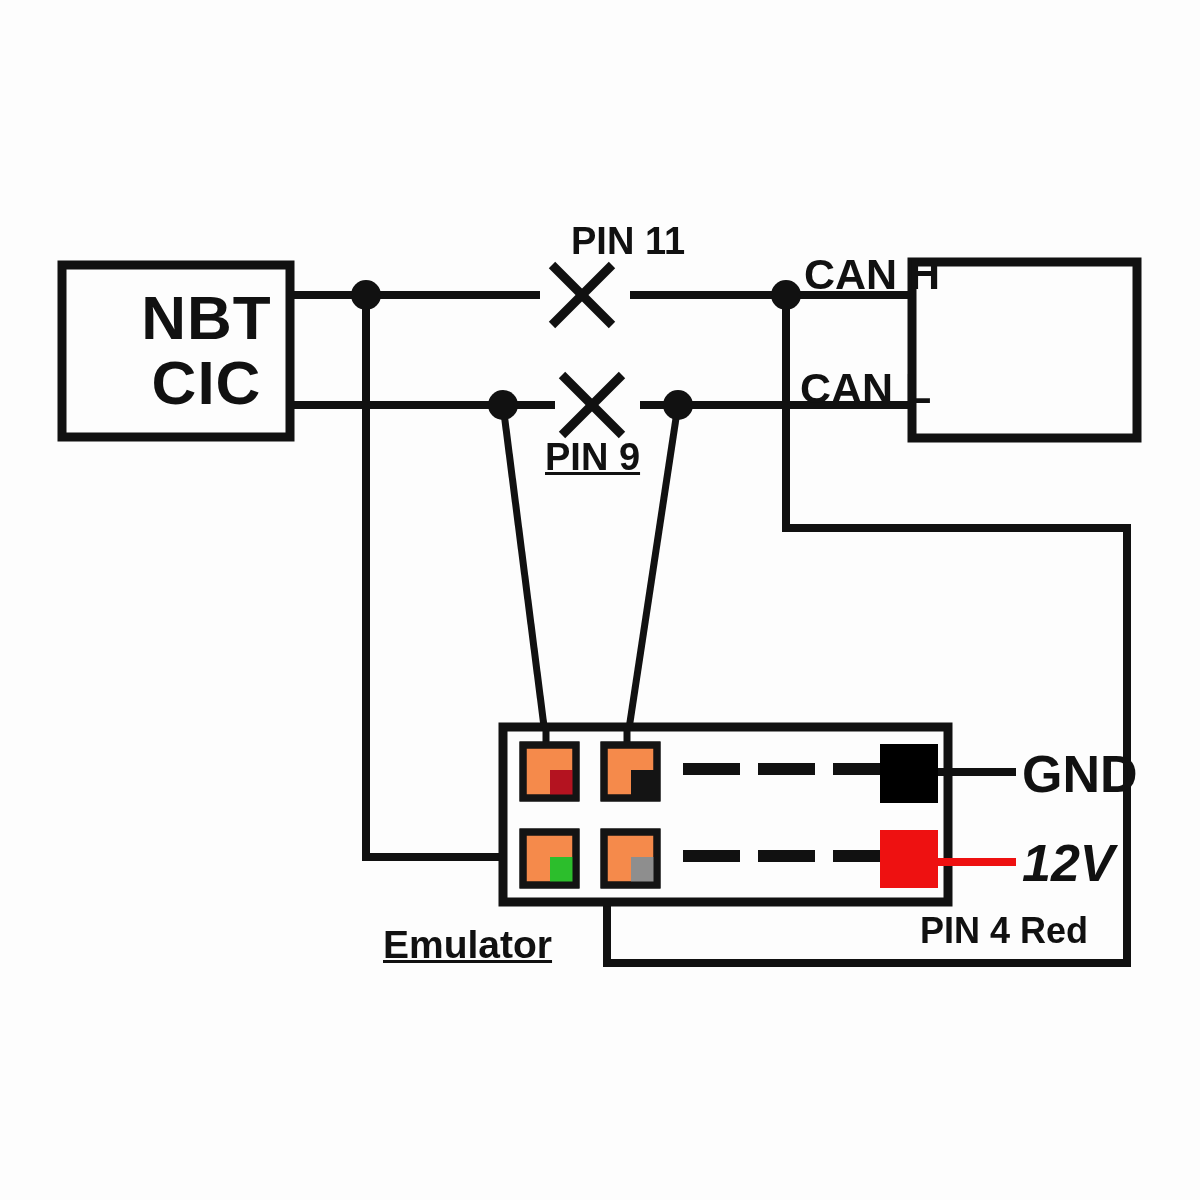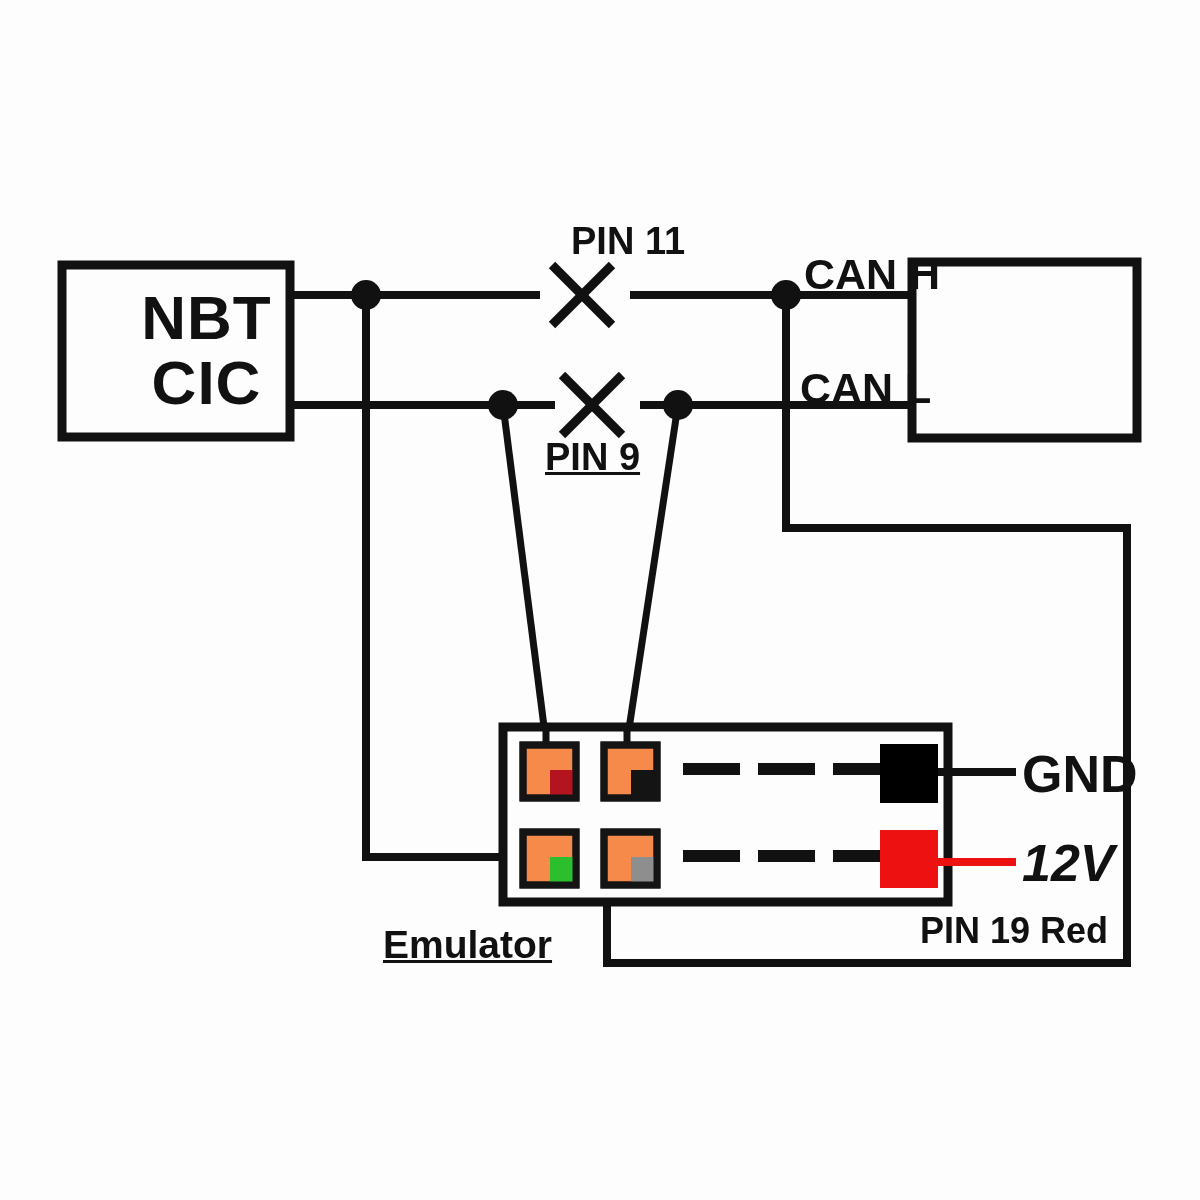--- a/index.html
+++ b/index.html
@@ -152,21 +152,21 @@
 
   <div class="lbl lbl-pin" style="left:571px; top:222px;">PIN 11</div>
 
   <div class="lbl lbl-pin" style="left:545px; top:438px;text-decoration:underline;">PIN 9</div>
 
   <div class="lbl lbl-can" style="left:804px; top:252px;">CAN H</div>
 
   <div class="lbl lbl-can" style="left:800px; top:366px;">CAN L</div>
 
 
-  <div class="lbl lbl-side" style="left:920px; top:912px;">PIN 19 Red</div>
+  <div class="lbl lbl-side" style="left:920px; top:912px;">PIN 4 Red</div>
 
   <div class="lbl lbl-term" style="left:1022px; top:747px;">GND</div>
 
   <div class="lbl lbl-term" style="left:1022px; top:836px;font-style:italic;">12V</div>
 
   <div class="lbl lbl-emu" style="left:383px; top:925px;">Emulator</div>
 
 </div>
 
 </body></html>

